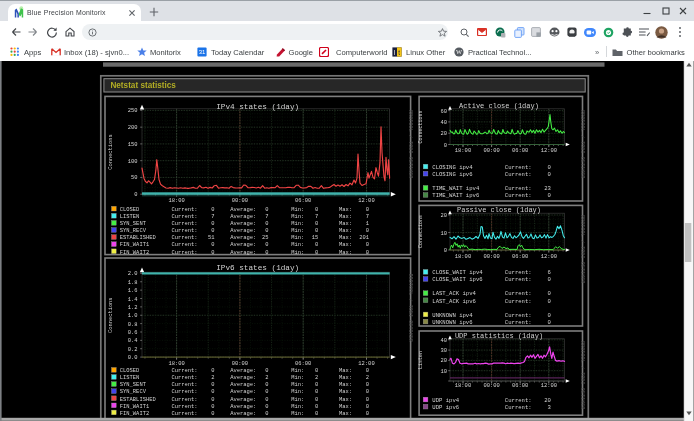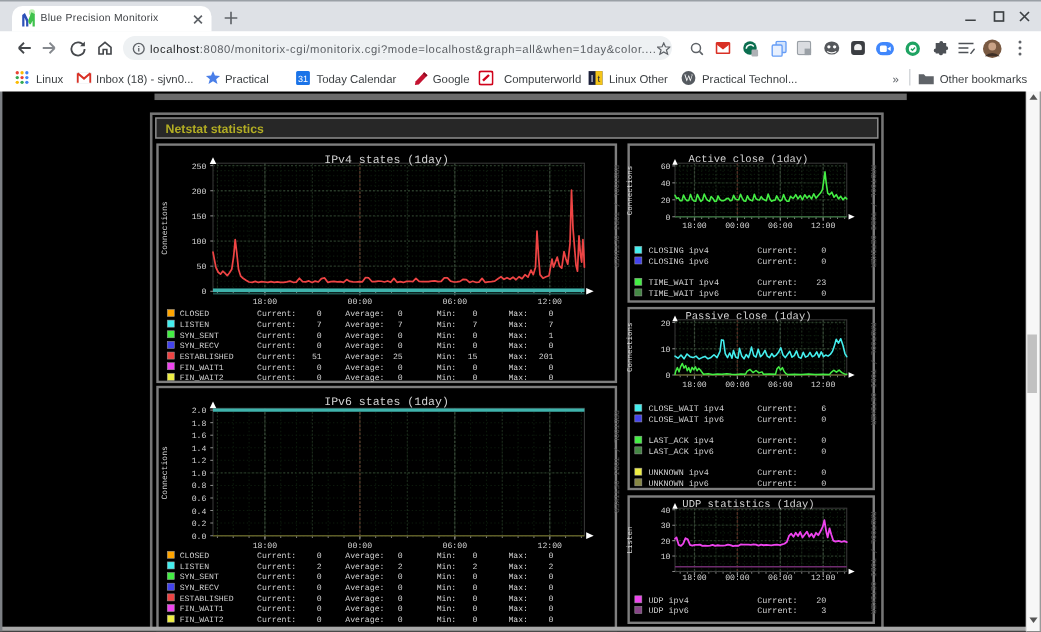--- a/index.html
+++ b/index.html
@@ -792,21 +792,20 @@
       <path d="M10.6 1.6 V4.8 H7.4 Z" fill="#45484c"></path>
     </svg>
 <svg width="12" height="12" viewBox="0 0 12 12" style="position:absolute;left:63.5px;top:26px">
       <path d="M2 5.6 L6 2.2 L10 5.6 V10 H7.2 V7 H4.8 V10 H2 Z" fill="none" stroke="#45484c" stroke-width="1.1"></path>
     </svg>
 <div style="position:absolute;left:82px;top:24px;width:366px;height:16px;background:#eef1f3;border-radius:8px"></div>
 <svg width="9" height="9" viewBox="0 0 9 9" style="position:absolute;left:88px;top:27.5px">
       <circle cx="4.5" cy="4.5" r="3.6" fill="none" stroke="#5f6368" stroke-width="0.9"></circle>
       <path d="M4.5 4 V6.4 M4.5 2.6 V3.4" stroke="#5f6368" stroke-width="0.9"></path>
     </svg>
-<div style="position:absolute;left:100px;top:28px;font:7.5px 'Liberation Sans',sans-serif;color:#5a5e63;white-space:nowrap;letter-spacing:0.4px"><span style="color:#1b1d1f">localhost</span>:8080/monitorix-cgi/monitorix.cgi?mode=localhost&amp;graph=all&amp;when=1day&amp;color....</div>
 <svg width="9" height="9" viewBox="0 0 9 9" style="position:absolute;left:437.5px;top:27.5px">
       <path d="M4.5 0.6 L5.6 3.2 L8.6 3.4 L6.3 5.3 L7.1 8.2 L4.5 6.6 L1.9 8.2 L2.7 5.3 L0.4 3.4 L3.4 3.2 Z" fill="none" stroke="#5f6368" stroke-width="0.8"></path>
     </svg>
 <svg width="9" height="9" viewBox="0 0 9 9" style="position:absolute;left:459.5px;top:27.5px">
       <circle cx="4" cy="4" r="3" fill="none" stroke="#5f6368" stroke-width="1"></circle>
       <path d="M6.3 6.3 L8.6 8.6" stroke="#5f6368" stroke-width="1.1"></path>
     </svg>
 <svg width="10" height="8" viewBox="0 0 10 8" style="position:absolute;left:477px;top:28px">
       <rect x="0" y="0" width="10" height="8" rx="1" fill="#d93025"></rect>
       <path d="M1.2 1.5 L5 4.5 L8.8 1.5 V7 H1.2 Z" fill="#fff"></path>
@@ -875,30 +874,30 @@
       <circle cx="1.5" cy="1.5" r="1.1" fill="#ea4335"></circle>
       <circle cx="4.7" cy="1.5" r="1.1" fill="#fbbc04"></circle>
       <circle cx="7.9" cy="1.5" r="1.1" fill="#4285f4"></circle>
       <circle cx="1.5" cy="4.7" r="1.1" fill="#34a853"></circle>
       <circle cx="4.7" cy="4.7" r="1.1" fill="#ea4335"></circle>
       <circle cx="7.9" cy="4.7" r="1.1" fill="#4285f4"></circle>
       <circle cx="1.5" cy="7.9" r="1.1" fill="#fbbc04"></circle>
       <circle cx="4.7" cy="7.9" r="1.1" fill="#34a853"></circle>
       <circle cx="7.9" cy="7.9" r="1.1" fill="#4285f4"></circle>
     </svg>
-<div style="position:absolute;left:24px;top:47.5px;font:7.6px 'Liberation Sans',sans-serif;color:#3c4043;white-space:nowrap">Linux</div>
+<div style="position:absolute;left:24px;top:47.5px;font:7.6px 'Liberation Sans',sans-serif;color:#3c4043;white-space:nowrap">Apps</div>
 <svg width="10" height="8" viewBox="0 0 10 8" style="position:absolute;left:51px;top:48px">
       <rect x="0" y="0" width="10" height="8" rx="1" fill="#fff" stroke="#e3e5e8" stroke-width="0.5"></rect>
       <path d="M0.8 0.8 V7.2 M9.2 0.8 V7.2 M0.8 0.8 L5 4.4 L9.2 0.8" fill="none" stroke="#d93025" stroke-width="1.3"></path>
     </svg>
 <div style="position:absolute;left:64px;top:47.5px;font:7.6px 'Liberation Sans',sans-serif;color:#3c4043;white-space:nowrap">Inbox (18) - sjvn0...</div>
 <svg width="10" height="10" viewBox="0 0 10 10" style="position:absolute;left:136.5px;top:47px">
       <path d="M5 0.4 L6.3 3.4 L9.7 3.6 L7.1 5.8 L8 9 L5 7.2 L2 9 L2.9 5.8 L0.3 3.6 L3.7 3.4 Z" fill="#4a7fe8"></path>
     </svg>
-<div style="position:absolute;left:150px;top:47.5px;font:7.6px 'Liberation Sans',sans-serif;color:#3c4043;white-space:nowrap">Practical</div>
+<div style="position:absolute;left:150px;top:47.5px;font:7.6px 'Liberation Sans',sans-serif;color:#3c4043;white-space:nowrap">Monitorix</div>
 <svg width="10" height="10" viewBox="0 0 10 10" style="position:absolute;left:196.5px;top:47px">
       <rect x="0.4" y="0.4" width="9.2" height="9.2" rx="1" fill="#1a73e8"></rect>
       <text x="5" y="7.4" font-family="Liberation Sans" font-size="6" fill="#fff" text-anchor="middle">31</text>
     </svg>
 <div style="position:absolute;left:211px;top:47.5px;font:7.6px 'Liberation Sans',sans-serif;color:#3c4043;white-space:nowrap">Today Calendar</div>
 <svg width="10" height="10" viewBox="0 0 10 10" style="position:absolute;left:275.5px;top:47px">
       <path d="M1 7.4 L6.8 1.2 L9 3.2 L3.2 9.4 L0.6 9.6 Z" fill="#c41230"></path>
       <path d="M6.8 1.2 L9 3.2 L8 4.2 L5.9 2.1 Z" fill="#8c0e24"></path>
     </svg>
 <div style="position:absolute;left:288.5px;top:47.5px;font:7.6px 'Liberation Sans',sans-serif;color:#3c4043;white-space:nowrap">Google</div>

